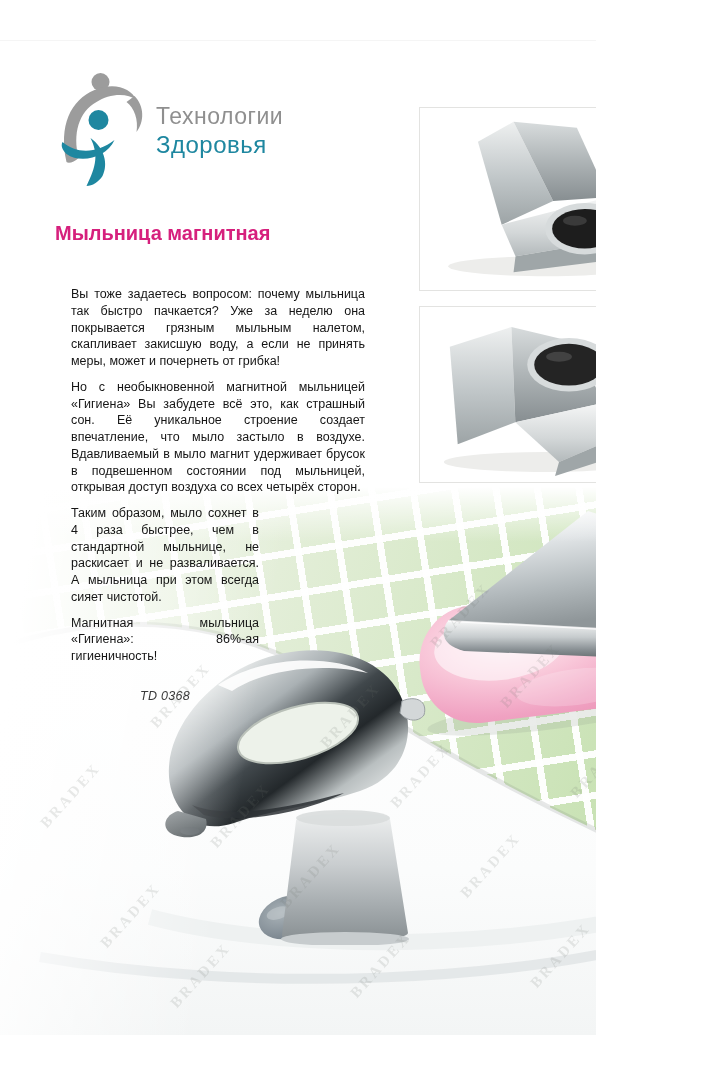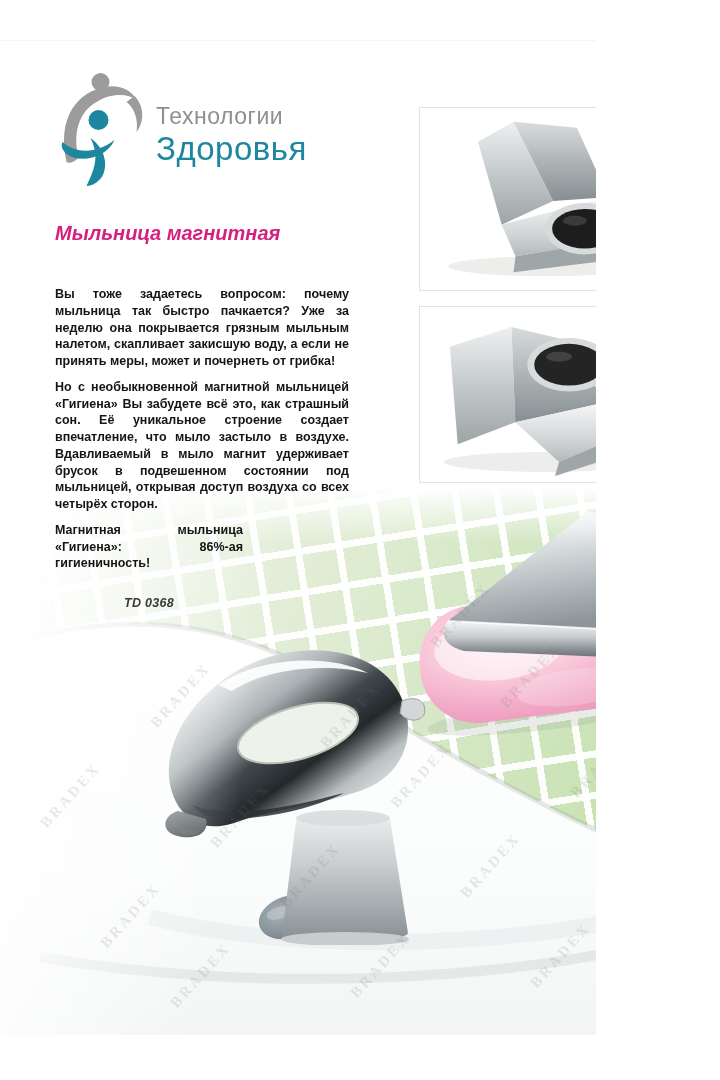--- a/index.html
+++ b/index.html
@@ -5,29 +5,29 @@
   html,body{margin:0;padding:0;background:#fff;}
   .page{position:relative;width:596px;height:1080px;background:#fff;overflow:hidden;
         font-family:"Liberation Sans",sans-serif;color:#151515;}
   .top-hairline{position:absolute;left:0;top:40px;width:720px;height:1px;background:rgba(0,0,0,0.04);}
 
   
   .logo{position:absolute;left:56px;top:70px;display:flex;align-items:flex-start;}
   .logo-figure{width:96px;height:118px;flex:0 0 auto;}
   .logo-text{margin-left:4px;margin-top:34px;line-height:1.05;}
   .logo-line1{font-size:23px;color:#8f8f8f;letter-spacing:0.5px;}
-  .logo-line2{font-size:33px;color:#1e87a0;margin-top:4px;letter-spacing:0.5px;}
+  .logo-line2{font-size:24px;color:#1e87a0;margin-top:4px;letter-spacing:0.5px;}
 
   
   .title{position:absolute;left:55px;top:220px;margin:0;font-size:20px;font-weight:bold;
          color:#d6207d;line-height:1.3;}
-  .title span{display:block;font-style:italic;}
-
-  
-  .body-col{position:absolute;left:55px;top:286px;width:294px;z-index:6;font-weight:bold;}
+  .title span{display:block;}
+
+  
+  .body-col{position:absolute;left:71px;top:286px;width:294px;z-index:6;}
   .body-col p{margin:0 0 9px 0;font-size:12.5px;line-height:1.34;text-align:justify;}
   .narrow{width:188px;}
   .code{font-style:italic;font-size:12.5px;color:#3a3a3a;margin-top:24px;letter-spacing:0.3px;text-align:center;}
 
   
   .photo{position:absolute;background:#fff;border:1px solid #e3e3e1;box-sizing:border-box;}
   .photo svg{display:block;width:100%;height:100%;}
   .photo1{left:379px;top:91px;width:291px;height:184px;}
   .photo2{left:379px;top:290px;width:291px;height:177px;}
 
@@ -80,20 +80,21 @@
   </header>
 
   <h1 class="title">
     <span>Мыльница магнитная</span>
   </h1>
 
   <div class="body-col">
     <p>Вы тоже задаетесь вопросом: почему мыльница так быстро пачкается? Уже за неделю она покрывается грязным мыльным налетом, скапливает закисшую воду, а если не принять меры, может и почернеть от грибка!</p>
     <p>Но с необыкновенной магнитной мыльницей «Гигиена» Вы забудете всё это, как страшный сон. Её уникальное строение создает впечатление, что мыло застыло в воздухе. Вдавливаемый в мыло магнит удерживает брусок в подвешенном состоянии под мыльницей, открывая доступ воздуха со всех четырёх сторон.</p>
     <div class="narrow">
+      <p>Таким образом, мыло сохнет в 4 раза быстрее, чем в стандартной мыльнице, не раскисает и не разваливается. А мыльница при этом всегда сияет чистотой.</p>
       <p>Магнитная мыльница «Гигиена»: 86%-ая гигиеничность!</p>
       <div class="code">TD 0368</div>
     </div>
   </div>
 
   <figure class="photo photo1">
     <svg viewBox="0 0 291 184">
       <defs>
         <linearGradient id="g1" x1="0" y1="0" x2="0" y2="1">
           <stop offset="0" stop-color="#eef0f0"></stop>

